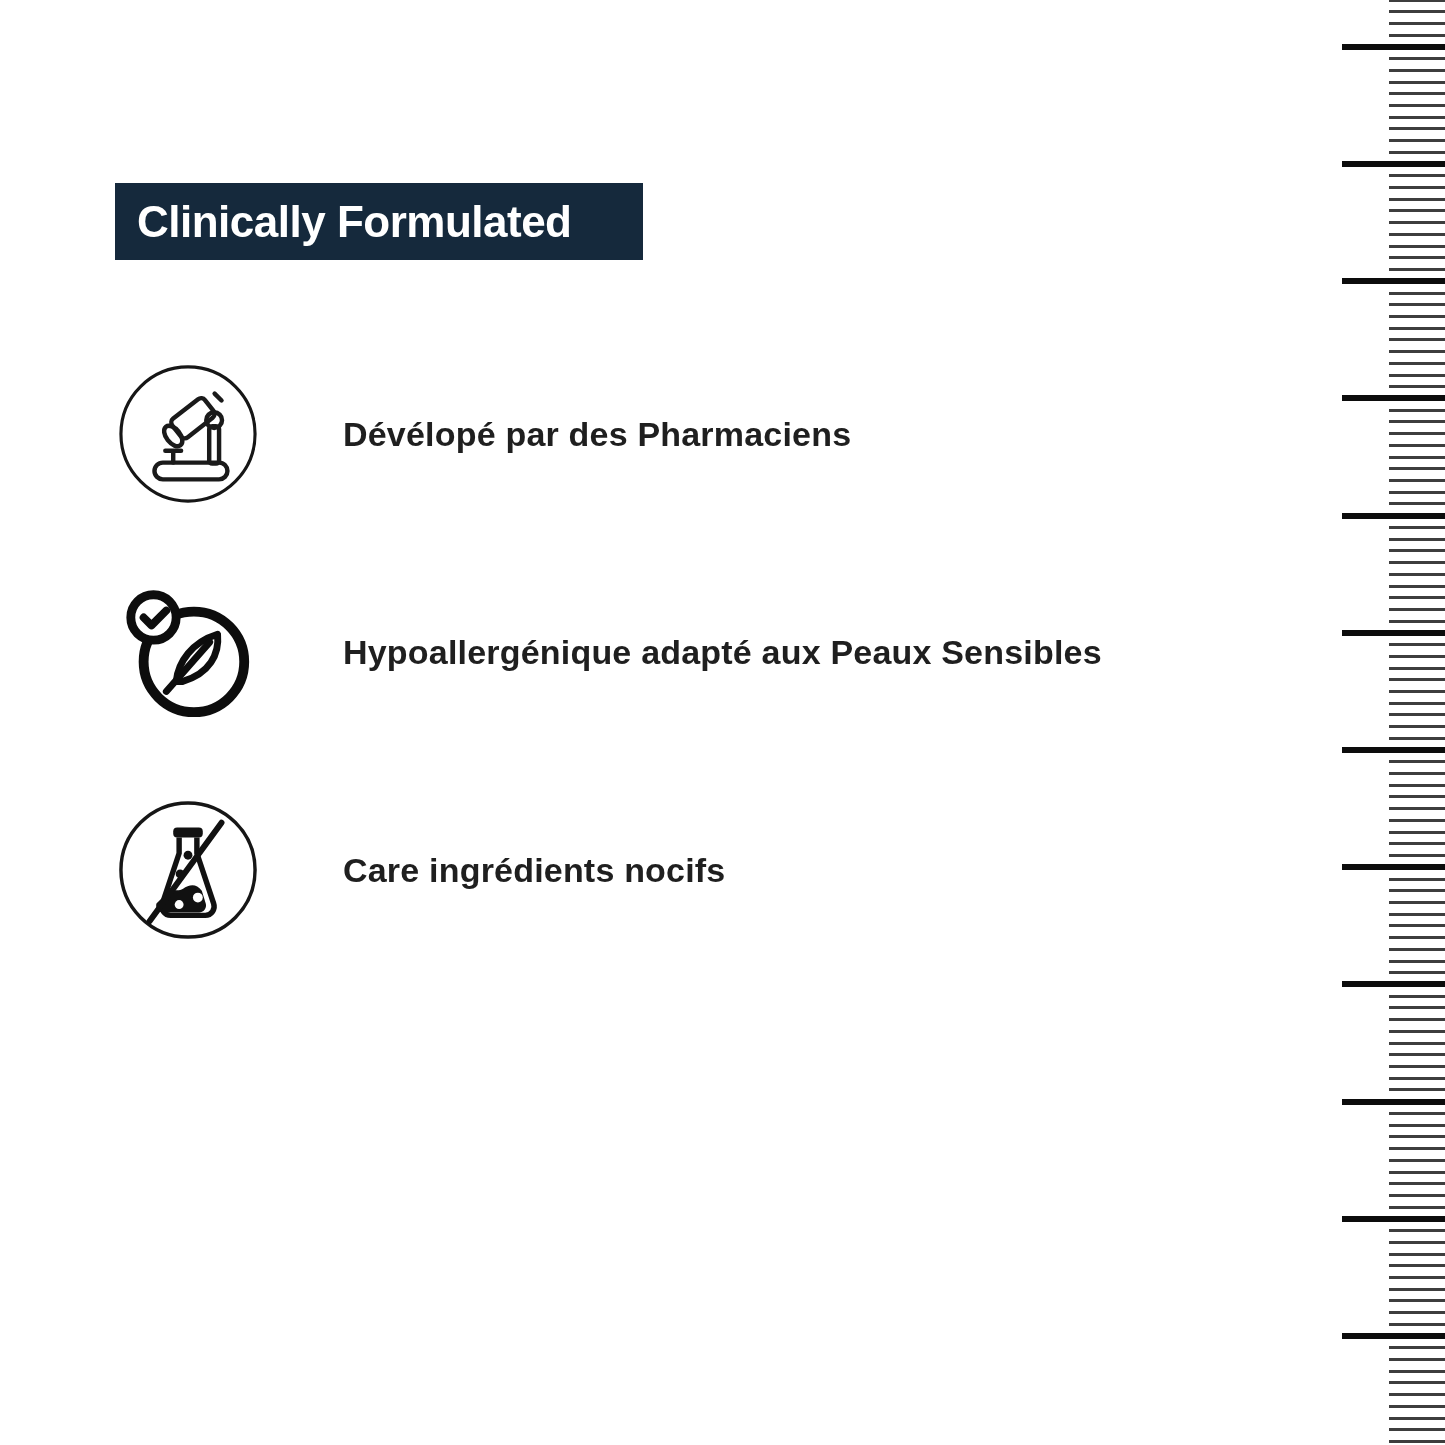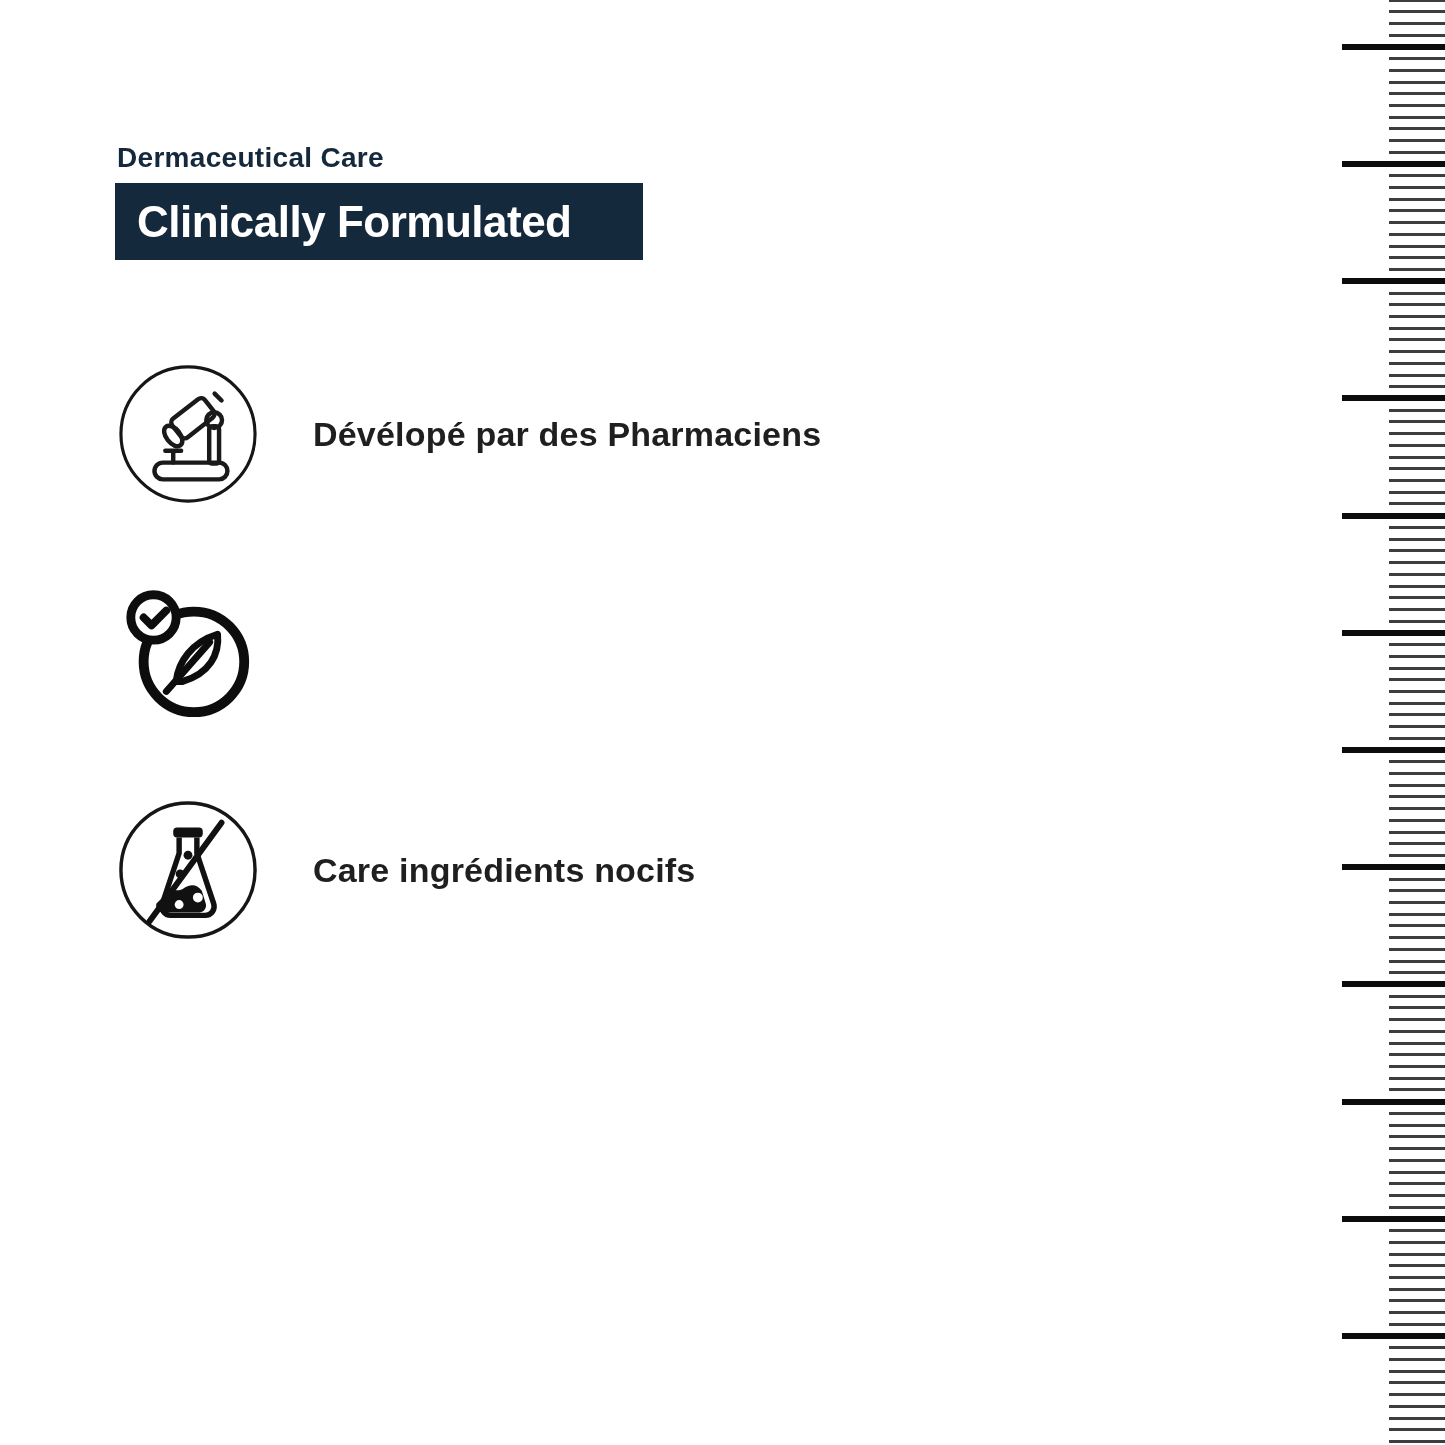--- a/index.html
+++ b/index.html
@@ -14,34 +14,33 @@
   .eyebrow{position:absolute;left:117px;top:142px;font-size:28px;font-weight:600;
     letter-spacing:.3px;color:var(--navy);}
   .title-box{position:absolute;left:115px;top:183px;width:528px;height:77px;
     background:var(--navy);display:flex;align-items:center;padding-left:22px;}
   .title-box span{color:var(--title-text);font-size:44px;font-weight:700;letter-spacing:-.5px;
     white-space:nowrap;text-align:center;}
 
   .features{position:absolute;left:117px;top:363px;display:flex;flex-direction:column;gap:76px;}
   .feature-row{display:flex;align-items:center;height:142px;}
   .feature-row svg{flex:0 0 142px;width:142px;height:142px;display:block;}
-  .feature-label{margin-left:54px;font-size:34px;font-weight:600;color:var(--text);
+  .feature-label{margin-left:84px;font-size:34px;font-weight:600;color:var(--text);
     letter-spacing:.2px;white-space:nowrap;}
 
   .ruler{position:absolute;top:0;right:0;width:110px;height:1445px;}
   .tick{position:absolute;right:0;}
   .tick.minor{width:56px;height:3px;background:var(--ruler-minor);}
   .tick.major{width:103px;height:6px;background:var(--ruler-major);}
 </style>
 </head>
 <body>
 
 <div class="canvas">
 
-  <div class="eyebrow">Dermaceutical Care</div>
 
   <div class="title-box">
     <span>Clinically Formulated</span>
   </div>
 
   <div class="features">
 
     <div class="feature-row">
       <svg viewBox="0 0 144 144">
         <circle cx="72" cy="72" r="68" fill="none" stroke="#161616" stroke-width="3.2"></circle>
@@ -63,20 +62,21 @@
     <div class="feature-row">
       <svg viewBox="0 0 144 144">
         <g fill="none" stroke="#0d0d0d" stroke-linecap="round" stroke-linejoin="round">
           <circle cx="78" cy="82" r="51" stroke-width="10"></circle>
           <circle cx="37" cy="37" r="23" fill="#ffffff" stroke-width="9"></circle>
           <path d="M27,37 l8,8 l15,-15" stroke-width="8"></path>
           <path d="M60,102 C62,82 76,62 102,54 C104,74 94,94 66,102 Z" stroke-width="7"></path>
           <path d="M50,112 L94,62" stroke-width="7"></path>
         </g>
       </svg>
+      <div class="feature-label">Hypoallergénique adapté aux Peaux Sensibles</div>
     </div>
 
     <div class="feature-row">
       <svg viewBox="0 0 144 144">
         <circle cx="72" cy="72" r="68" fill="none" stroke="#161616" stroke-width="3.5"></circle>
         <rect x="57" y="29" width="30" height="10" rx="4" fill="#111111"></rect>
         <path d="M63,39 v16 L46,106 a9,9 0 0 0 8.5,12 h35 a9,9 0 0 0 8.5,-12 L81,55 v-16" fill="none" stroke="#111111" stroke-width="5.5" stroke-linejoin="round"></path>
         <path d="M49,97 c6,-8 12,-2 18,-6 c6,-4 13,-6 19,2 l4,13 a7,7 0 0 1 -7,9 h-36 a7,7 0 0 1 -7,-9 Z" fill="#111111"></path>
         <circle cx="63" cy="107" r="4.5" fill="#ffffff"></circle>
         <circle cx="82" cy="100" r="5" fill="#ffffff"></circle>

